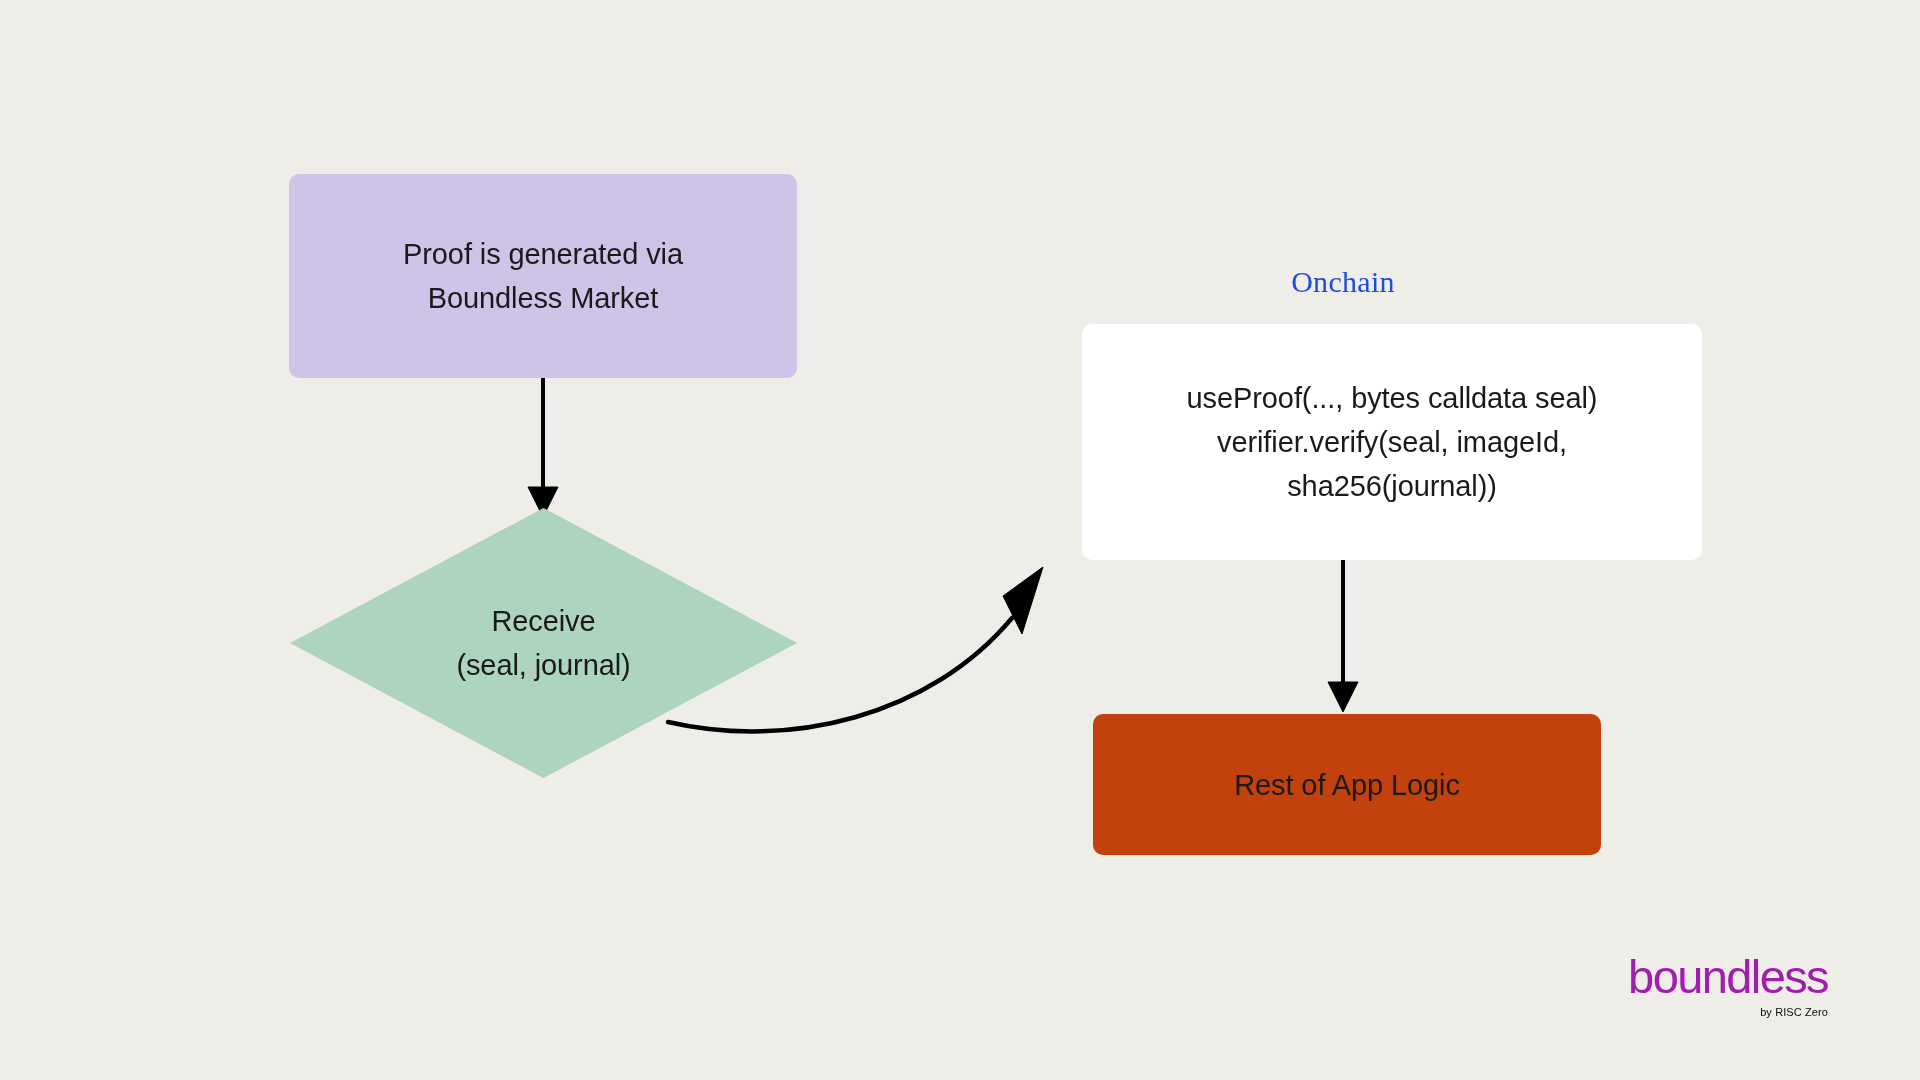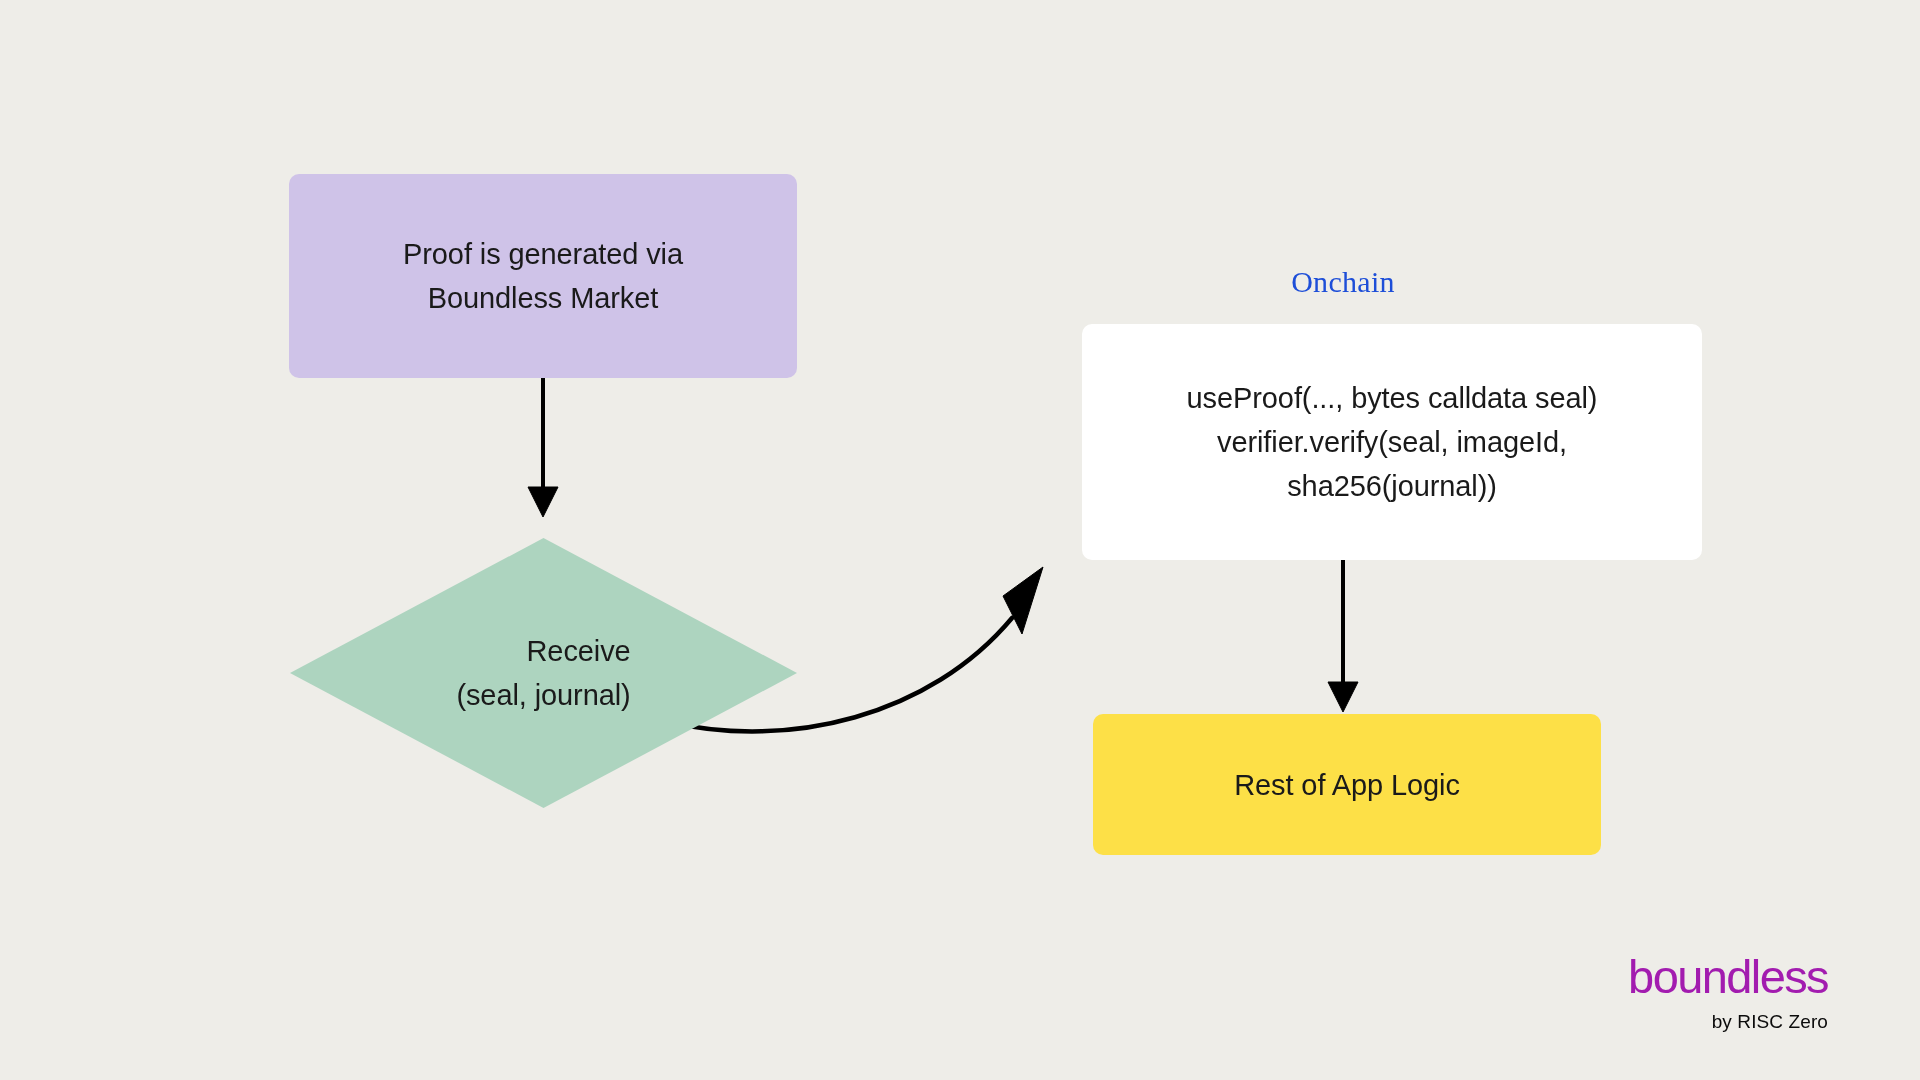--- a/index.html
+++ b/index.html
@@ -50,28 +50,27 @@
     top: 324px;
     width: 620px;
     height: 236px;
     background: #ffffff;
   }
   #node-rest-app-logic {
     left: 1093px;
     top: 714px;
     width: 508px;
     height: 141px;
-    background: #fde047;
+    background: #c2410c;
   }
   #node-receive {
     left: 290px;
-    top: 538px;
+    top: 508px;
     width: 507px;
     height: 270px;
-    text-align: right;
   }
   #node-receive .diamond-shape {
     position: absolute;
     inset: 0;
     background: #ADD4BF;
     clip-path: polygon(50% 0%, 100% 50%, 50% 100%, 0% 50%);
   }
   #node-receive .box-text {
     position: relative;
     z-index: 2;
@@ -106,25 +105,25 @@
     text-align: right;
   }
   #brand-wordmark {
     font-size: 47px;
     font-weight: 500;
     letter-spacing: -1.6px;
     color: #a21caf;
     line-height: 50px;
   }
   #brand-tagline {
-    font-size: 19px;
+    font-size: 11px;
     letter-spacing: 0.1px;
     color: #0B0B0B;
     line-height: 18px;
-    margin-top: 11px;
+    margin-top: 1px;
   }
 </style>
 </head>
 <body>
 
 <div id="canvas">
 
   <svg id="edges" viewBox="0 0 1920 1080" width="1920" height="1080" xmlns="http://www.w3.org/2000/svg">
     <g fill="#000000" stroke="#000000">
 

